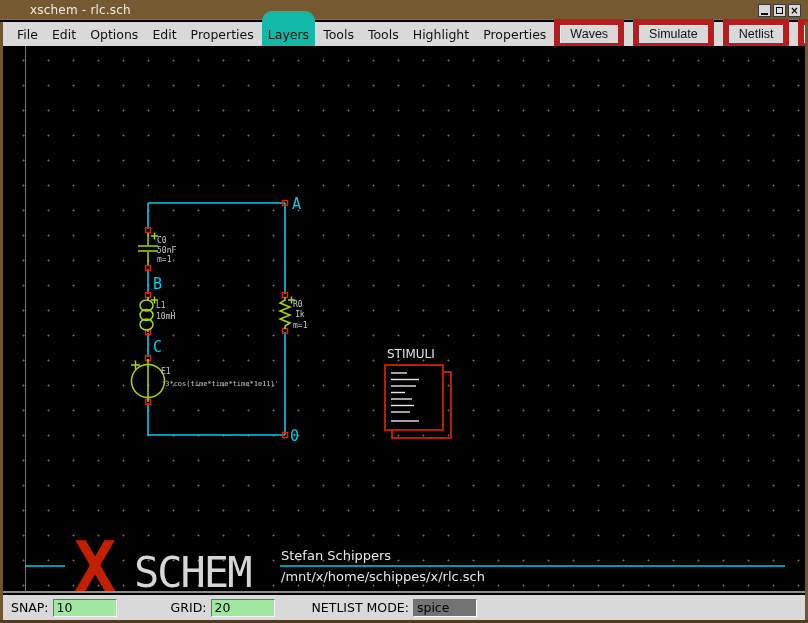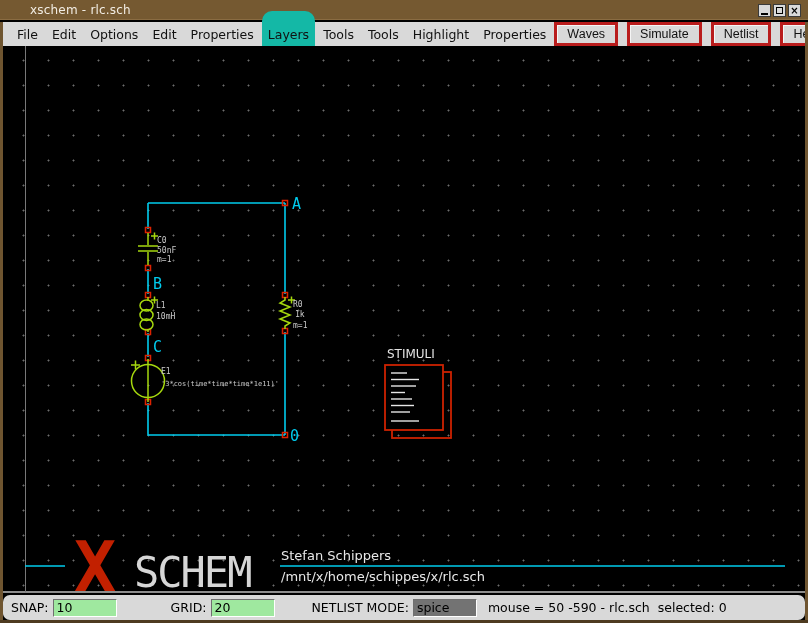--- a/index.html
+++ b/index.html
@@ -28,21 +28,21 @@
 
   .menubar {
     position:absolute; left:3px; top:22px; width:802px; height:24px;
     background:#d9d9d9; display:flex; align-items:center;
     font-size:12.5px; color:#111; padding-left:8px;
   }
   .menu-item { padding:16px 6px; margin-right:2px; cursor:default; white-space:nowrap; }
   .menu-item.active { background:#14b8a6;border-radius:10px; }
   .menu-actions { margin-left:auto; display:flex; gap:9px; margin-right:5px; }
   .mbtn {
-    background:#d9d9d9; border:3px solid #b91c1c;
+    background:#d9d9d9; border:6px solid #b91c1c;
     box-shadow:inset 1px 1px 0 #f5f5f5;
     padding:2px 10px; font-size:12.5px; color:#111; white-space:nowrap;
   }
   .frame-left  { position:absolute; left:0; top:22px; width:3px;  height:601px; background:#6f5530; }
   .frame-right { position:absolute; right:0; top:22px; width:3px; height:601px; background:#6f5530; }
   .frame-bottom{ position:absolute; left:0; bottom:0; width:808px; height:3px; background:#4e3b20; }
 
   
   .canvas {
     position:absolute; left:3px; top:46px; width:802px; height:547px;
@@ -50,21 +50,21 @@
     background-image:radial-gradient(circle, #6e6e6e 0.9px, transparent 1.1px);
     background-size:25px 25px; background-position:8px 2px;
     border-bottom:2px solid #929292;
   }
   .canvas svg { position:absolute; left:0; top:0; }
 
   
   .statusbar {
     position:absolute; left:3px; bottom:3px; width:802px; height:25px;
     background:#d9d9d9; display:flex; align-items:center;
-    font-size:12.5px; color:#000; padding-left:8px;border-radius:7px;
+    font-size:12.5px; color:#000; padding-left:8px;
   }
   .sb-label { margin-right:4px; white-space:nowrap; }
   .sb-entry {
     height:18px; border:1px solid; border-color:#6f6f6f #ffffff #ffffff #6f6f6f;
     font-size:12.5px; font-family:"DejaVu Sans","Liberation Sans",sans-serif;
     padding:0 3px; color:#000; outline:none;
   }
   .entry-green { background:#9fe89f; width:64px; }
   .entry-gray  { background:#737373; width:64px; }
   .sb-mouse { margin-left:11px; white-space:pre; }
@@ -225,14 +225,13 @@
 <div class="frame-right"></div>
 <div class="frame-bottom"></div>
 
 <div class="statusbar">
   <span class="sb-label">SNAP:</span>
   <input class="sb-entry entry-green" value="10" style="">
   <span class="sb-label" style="margin-left:54px">GRID:</span>
   <input class="sb-entry entry-green" value="20" style="">
   <span class="sb-label" style="margin-left:37px">NETLIST MODE:</span>
   <input class="sb-entry entry-gray" value="spice" style="">
-  <span class="sb-mouse">mouse = 50 -590 - rlc.sch  selected: 0</span>
 </div>
 
 </body></html>

